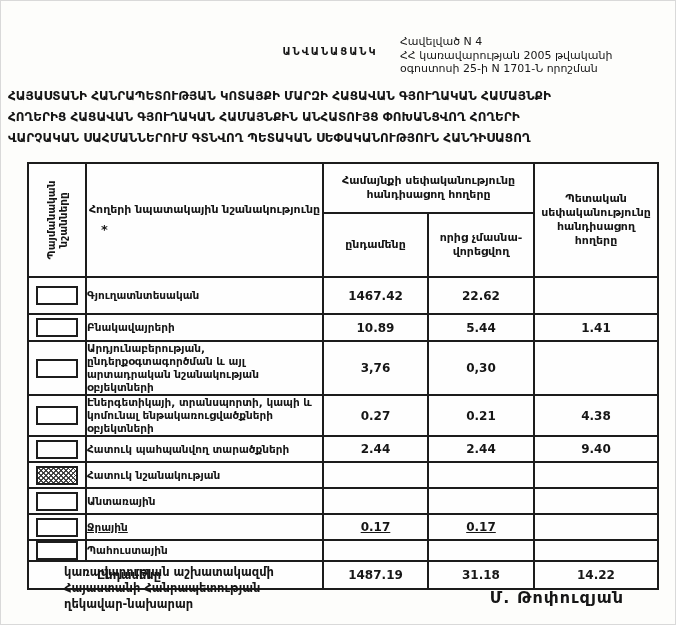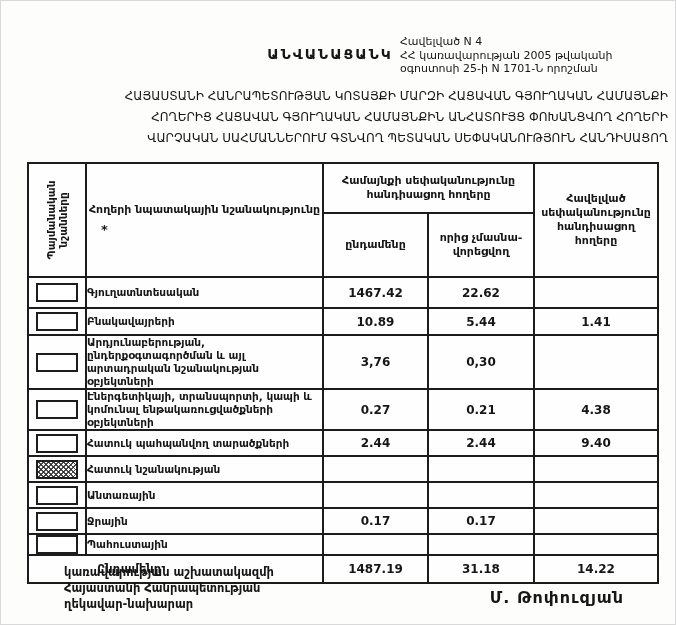--- a/index.html
+++ b/index.html
@@ -8,25 +8,25 @@
     background:#fdfdfb; color:#161616; overflow:hidden;
     font-family:"DejaVu Sans", sans-serif;
     box-shadow: inset 0 0 0 1px #d9d9d9;
   }
   .annex {
     position:absolute; top:6px; right:8px; width:268px;
     text-align:left; font-size:11px; font-weight:normal; line-height:13.5px;margin-top:29px;
   }
   .doc-title {
     position:absolute; top:46px; left:0; width:660px;
-    text-align:center; font-size:14px; font-weight:bold; letter-spacing:2px;
+    text-align:center; font-size:10px; font-weight:bold; letter-spacing:2px;
   }
   .heading {
     position:absolute; top:86px; left:8px; width:660px;
-    text-align:right; font-size:12px; font-weight:normal; line-height:21px;
+    text-align:left; font-size:12px; font-weight:bold; line-height:21px;
   }
   table.land {
     position:absolute; top:162px; left:27px; width:630px;
     border-collapse:collapse; table-layout:fixed;
     background:#fefefe;
   }
   table.land th, table.land td { border:2px solid #1c1c1c; padding:0; vertical-align:middle; }
   th.group { font-size:11px; font-weight:bold; line-height:14px; padding:2px 10px; }
   th.sub   { font-size:11px; font-weight:bold; line-height:14px; padding:2px 6px; }
   th.purpose { font-size:11px; font-weight:bold; text-align:center; padding:2px 8px; position:relative; }
@@ -99,29 +99,29 @@
             <span>Պայմանական</span>
             <span>նշանները</span>
           </div>
             </div>
         </th>
         <th rowspan="2" class="purpose">
           <span>Հողերի նպատակային նշանակությունը</span>
           <span class="star">*</span>
         </th>
         <th colspan="2" class="group">Համայնքի սեփականությունը հանդիսացող հողերը</th>
-        <th rowspan="2" class="group">Հավելված սեփականությունը հանդիսացող հողերը</th>
+        <th rowspan="2" class="group">Պետական սեփականությունը հանդիսացող հողերը</th>
       </tr>
       <tr style="height:64px;">
         <th class="sub">ընդամենը</th>
         <th class="sub">որից չմասնա-վորեցվող</th>
       </tr>
     </thead>
     <tbody>
-      <tr style="height:31px;margin-top:32px;">
+      <tr style="height:37px;margin-top:32px;">
         <td class="sign-cell">
             <div class="cb"></div>
           </td>
         <td class="lbl">Գյուղատնտեսական</td>
         <td class="num">1467.42</td>
         <td class="num">22.62</td>
         <td class="num"></td>
       </tr>
       <tr style="height:27px;">
         <td class="sign-cell">
@@ -170,21 +170,21 @@
       </tr>
       <tr style="height:26px;">
         <td class="sign-cell">
             <div class="cb"></div>
           </td>
         <td class="lbl">Անտառային</td>
         <td class="num"></td>
         <td class="num"></td>
         <td class="num"></td>
       </tr>
-      <tr style="height:26px;">
+      <tr style="height:26px;text-decoration:underline;">
         <td class="sign-cell">
             <div class="cb"></div>
           </td>
         <td class="lbl">Ջրային</td>
         <td class="num">0.17</td>
         <td class="num">0.17</td>
         <td class="num"></td>
       </tr>
       <tr style="height:14px;">
         <td class="sign-cell">

